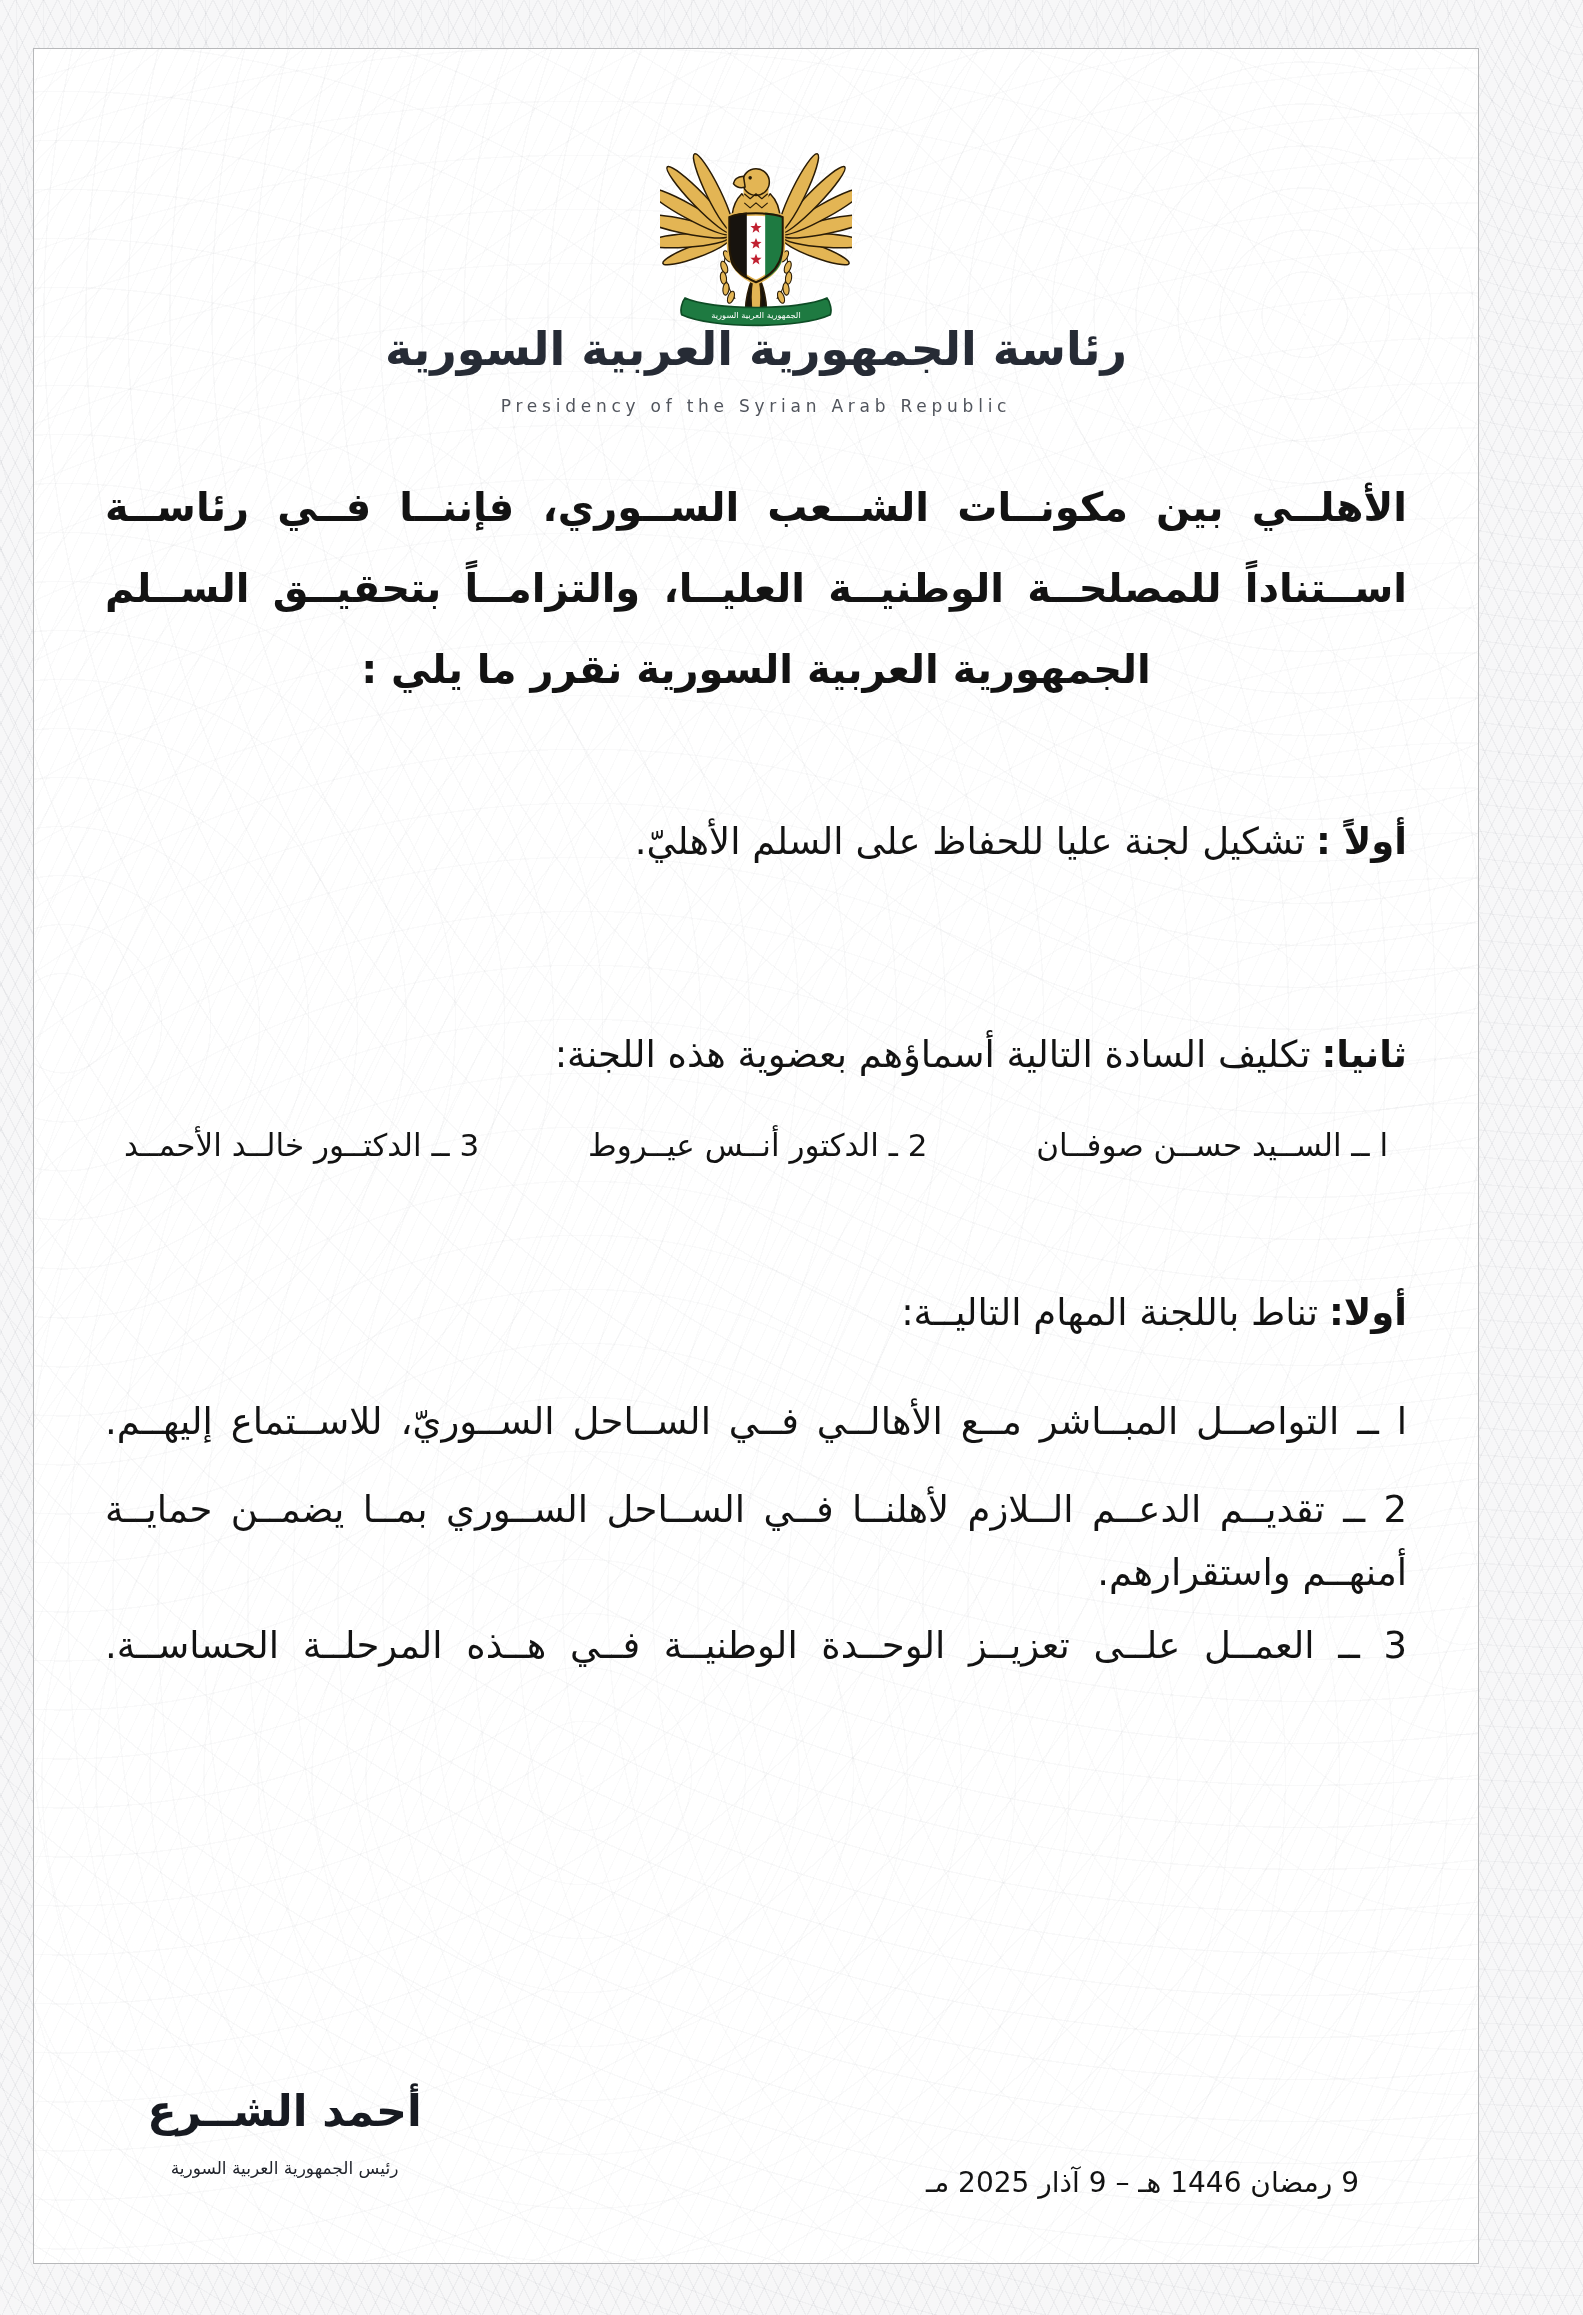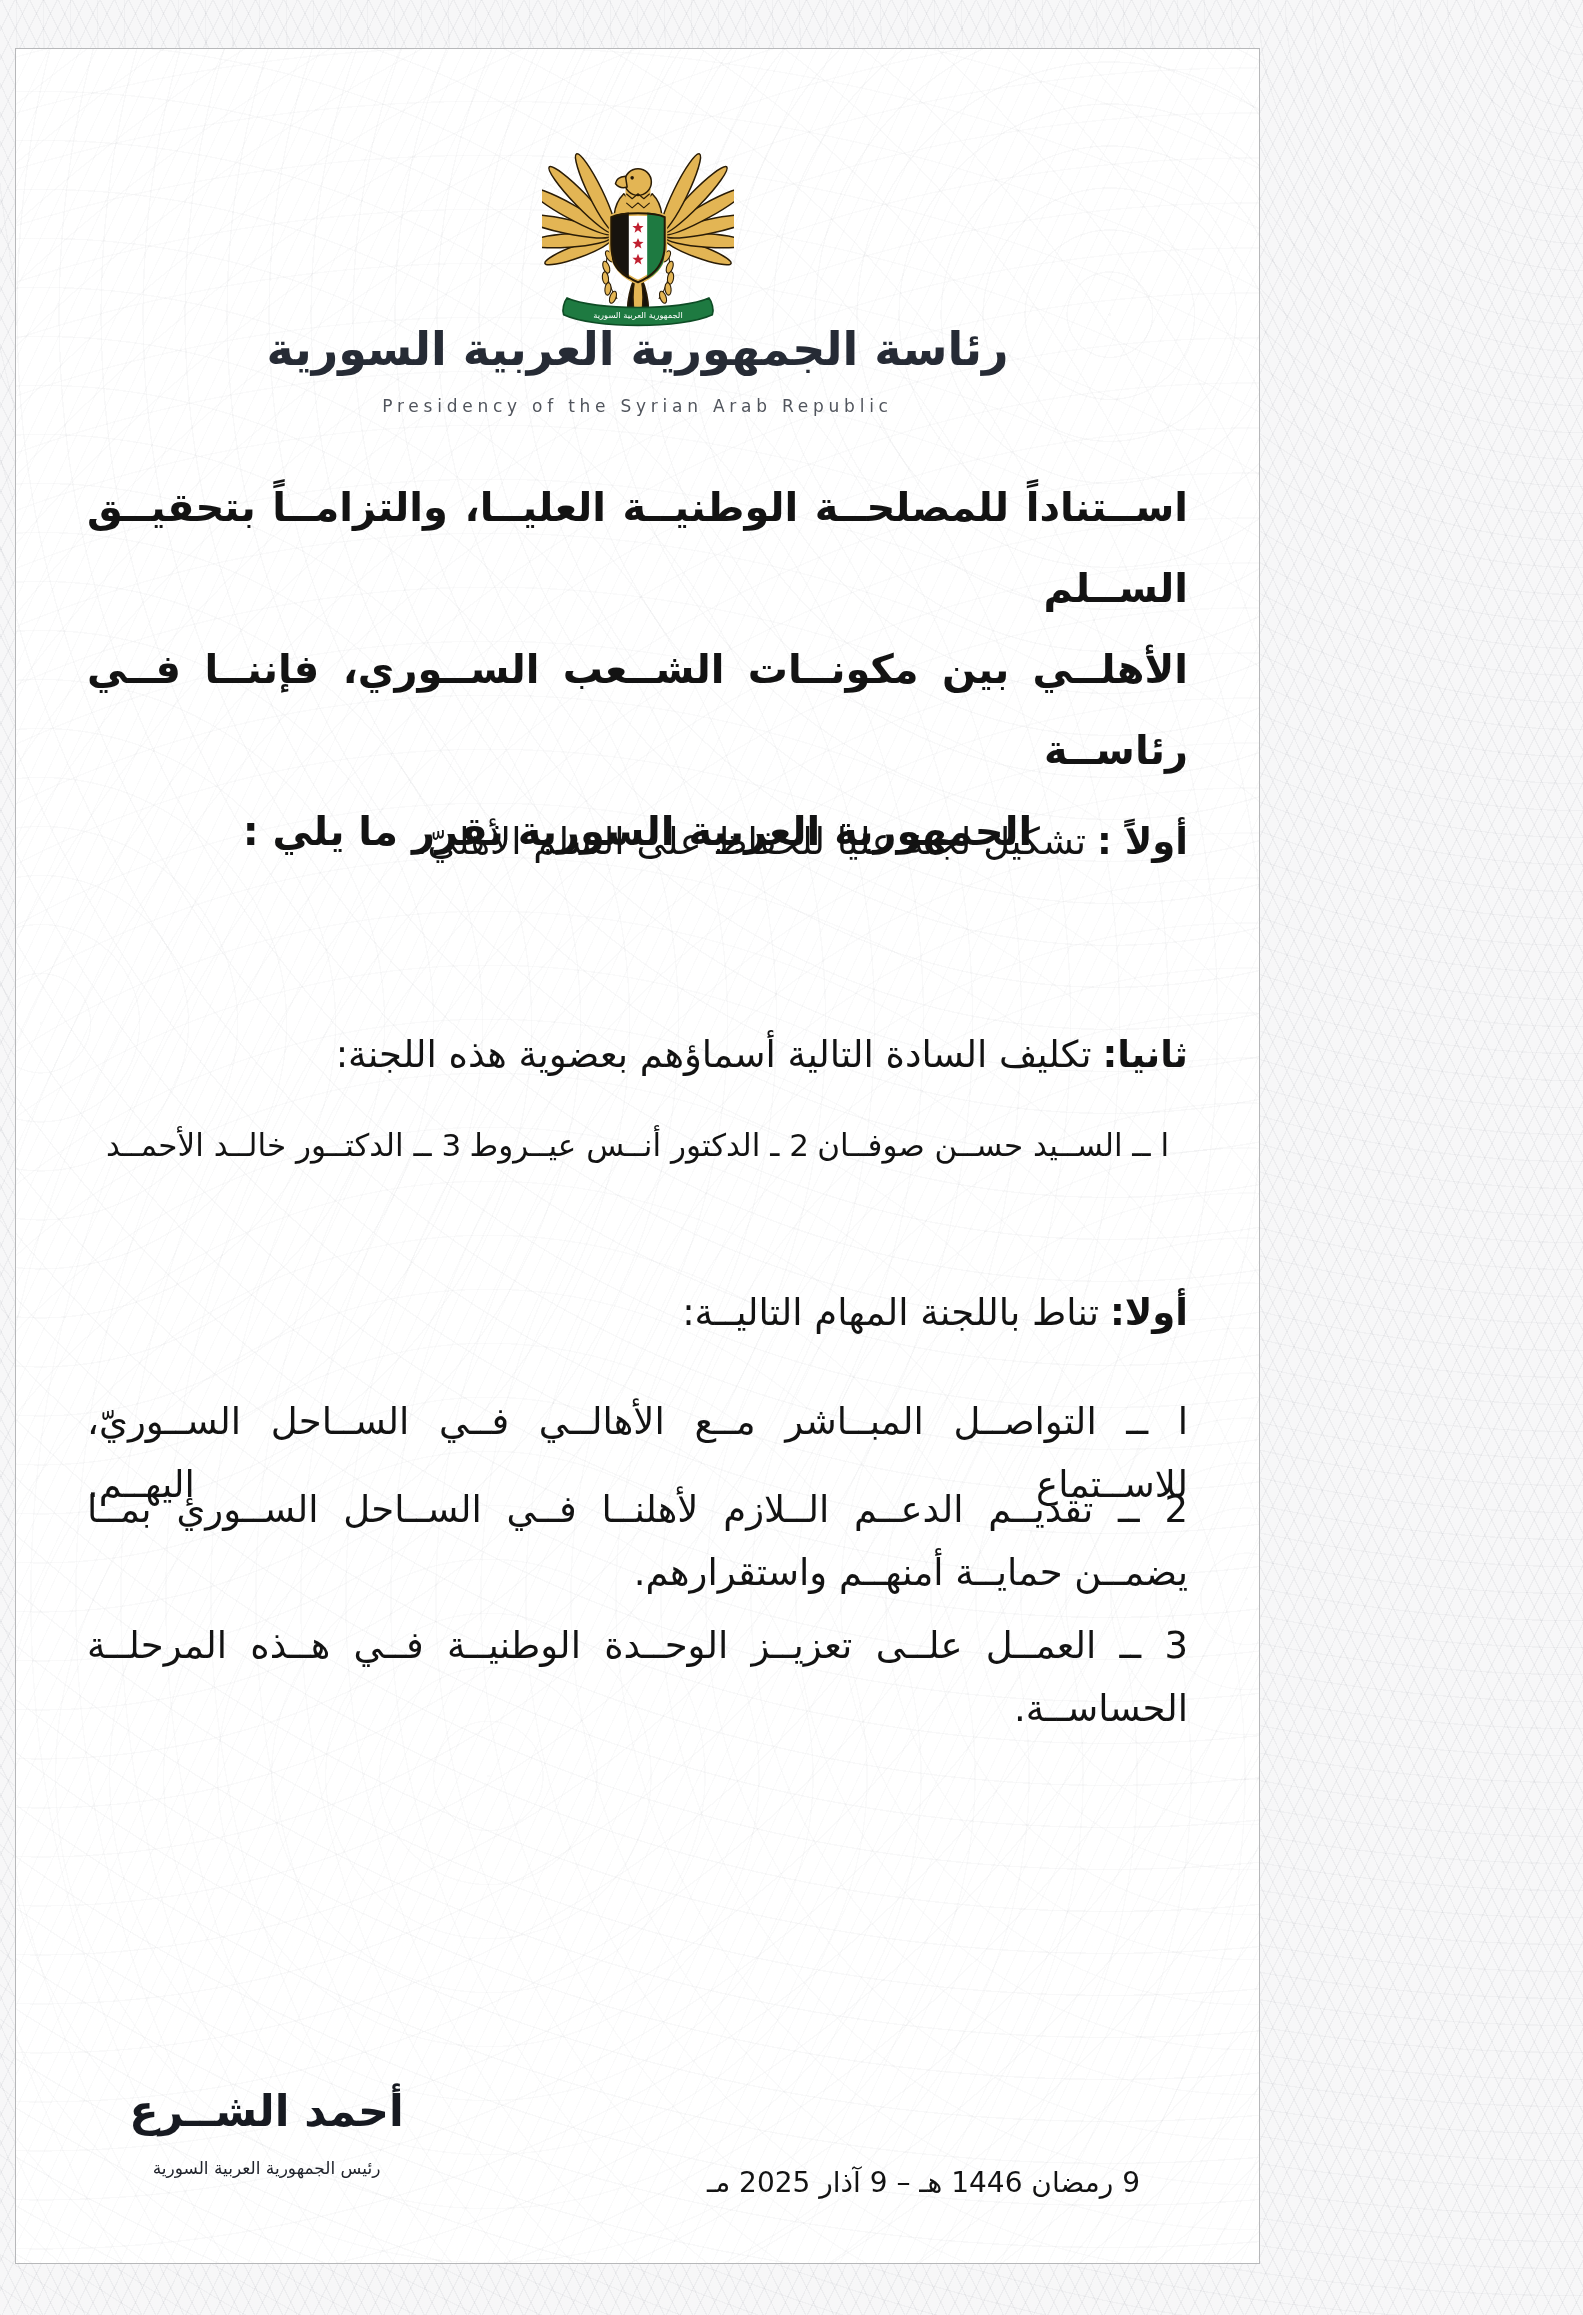--- a/index.html
+++ b/index.html
@@ -8,22 +8,22 @@
     position: relative;
     font-family: "DejaVu Sans", sans-serif;
     background:
       repeating-linear-gradient(116deg, rgba(110,115,128,.075) 0 1.3px, transparent 1.3px 12.7px),
       repeating-linear-gradient(64deg,  rgba(110,115,128,.075) 0 1.3px, transparent 1.3px 12.7px),
       repeating-radial-gradient(circle at 100% 0%, rgba(110,115,128,.05) 0 1.3px, transparent 1.3px 27px),
       #f7f7f8;
     overflow: hidden;
   }
   .page {
-    position: absolute; left: 15px; top: 48px;
-    width: 1245px; height: 2216px;
+    position: absolute; left: 33px; top: 48px;
+    width: 1446px; height: 2216px;
     box-sizing: border-box;
     border: 1.8px solid #b7b8ba;
     background:
       repeating-radial-gradient(circle at 88% 12%, rgba(70,75,90,.035) 0 1.4px, transparent 1.4px 42px),
       repeating-radial-gradient(circle at 2% 44%,  rgba(70,75,90,.030) 0 1.4px, transparent 1.4px 49px),
       repeating-radial-gradient(circle at 38% 78%, rgba(70,75,90,.028) 0 1.4px, transparent 1.4px 54px),
       repeating-radial-gradient(circle at 99% 70%, rgba(70,75,90,.026) 0 1.4px, transparent 1.4px 45px),
       repeating-linear-gradient(115deg, rgba(110,115,128,.035) 0 1.1px, transparent 1.1px 14.5px),
       #ffffff;
   }
@@ -188,22 +188,22 @@
       <path d="M197,180 q9,5 7,16 q-7,-2 -11,-9 z" fill="#14532a" stroke="#0e4c25" stroke-width="1.5"></path>
       <path d="M30,177 C62,192 168,192 200,177 C204,182 206,191 204,197 C168,214 62,214 26,197 C24,191 26,182 30,177 Z" fill="#1e7a41" stroke="#0e4c25" stroke-width="2"></path>
       <text x="115" y="201" text-anchor="middle" font-size="10" fill="#ffffff" stroke="none">الجمهورية العربية السورية</text>
     </g>
   </svg>
 
   <div class="title-ar">رئاسة الجمهورية العربية السورية</div>
   <div class="title-en">Presidency of the Syrian Arab Republic</div>
 
   <div class="intro">
+    <div class="j">الأهلــي بين مكونــات الشــعب الســوري، فإننــا فــي رئاســة</div>
     <div class="j">اســتناداً للمصلحــة الوطنيــة العليــا، والتزامــاً بتحقيــق الســلم</div>
-    <div class="j">الأهلــي بين مكونــات الشــعب الســوري، فإننــا فــي رئاســة</div>
     <div class="c">الجمهورية العربية السورية نقرر ما يلي :</div>
   </div>
 
   <div class="sec" id="sec1">
     <span class="lbl">أولاً :</span><span>تشكيل لجنة عليا للحفاظ على السلم الأهليّ.</span>
   </div>
 
   <div class="sec" id="sec2">
     <span class="lbl">ثانيا:</span><span>تكليف السادة التالية أسماؤهم بعضوية هذه اللجنة:</span>
   </div>

